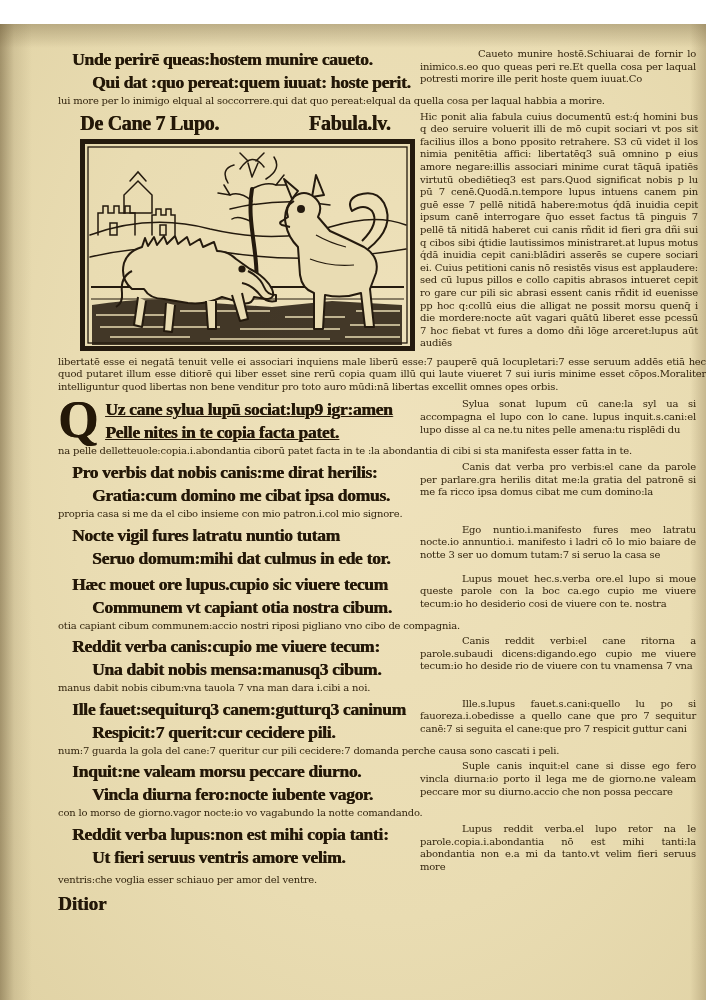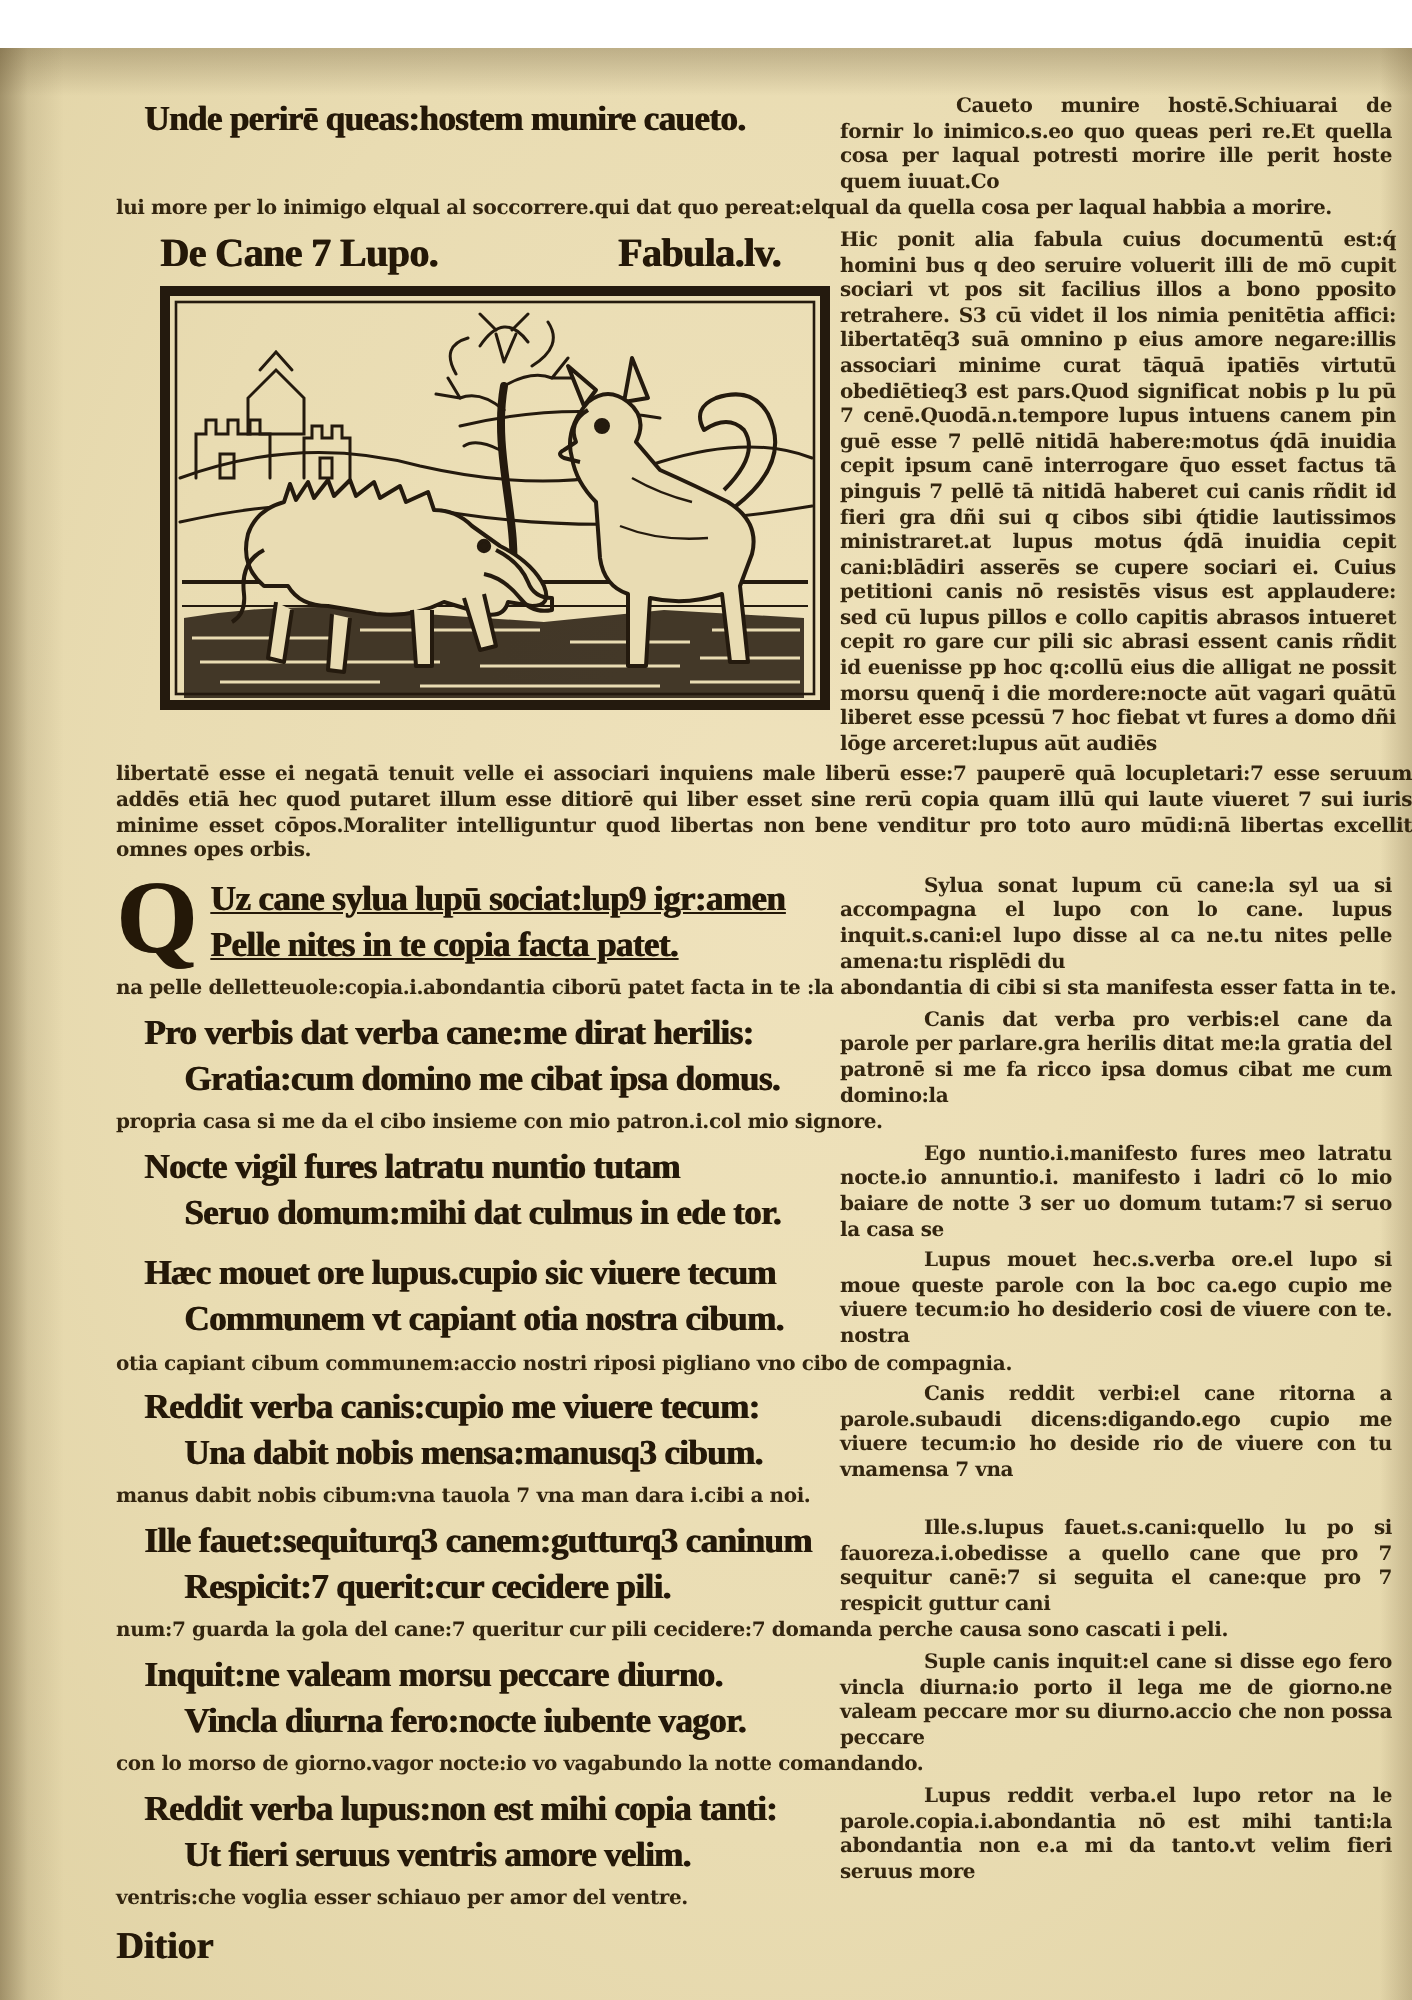--- a/index.html
+++ b/index.html
@@ -16,21 +16,21 @@
     margin-top: 24px;
   }
   .content{position:absolute;left:58px;top:24px;width:648px;}
   .row{display:flex;}
   .col-left{flex:0 0 362px;}
   .col-right{flex:0 0 280px;}
   .verse{font-weight:700;font-size:17.5px;line-height:23px;letter-spacing:-.3px;
          text-shadow:.5px 0 0 currentColor;color:#241808;}
   .verse .l1{white-space:nowrap;padding-left:14px;}
   .verse .l2{white-space:nowrap;padding-left:34px;}
-  .gloss{font-family:"DejaVu Serif", serif;font-weight:700;font-size:10px;
+  .gloss{font-family:"DejaVu Serif", serif;font-weight:400;font-size:10px;
          line-height:12.6px;letter-spacing:-.2px;color:#33250f;margin:0;}
   .rgloss{width:276px;text-align:justify;text-indent:42px;}
   .fgloss{width:100%;margin:1px 0 3px 0;}
   .hdr-gloss{text-indent:58px;}
   .title-row{display:flex;gap:90px;font-weight:700;font-size:20px;line-height:25px;
              letter-spacing:-.3px;text-shadow:.5px 0 0 currentColor;color:#241808;
              padding-left:22px;margin-bottom:3px;white-space:nowrap;}
   .commentary{width:278px;text-align:justify;}
   .moral{width:100%;text-align:justify;margin:3px 0 5px 0;}
   .sec{margin-top:3px;}
@@ -45,20 +45,21 @@
 </head>
 <body>
 
 <div class="page">
   <div class="content">
 
     <div class="row">
       <div class="col-left">
         <div class="verse">
           <div class="l1">Unde perirē queas:hostem munire caueto.</div>
+          <div class="l2">Qui dat :quo pereat:quem iuuat: hoste perit.</div>
         </div>
       </div>
       <div class="col-right">
         <p class="gloss rgloss hdr-gloss">Caueto munire hostē.Schiuarai de fornir lo inimico.s.eo quo queas peri re.Et quella cosa per laqual potresti morire ille perit hoste quem iuuat.Co</p>
       </div>
     </div>
     <p class="gloss fgloss">lui more per lo inimigo elqual al soccorrere.qui dat quo pereat:elqual da quella cosa per laqual habbia a morire.</p>
 
     <div class="row">
       <div class="col-left">
@@ -128,21 +129,21 @@
       </div>
       <div class="col-right">
         <p class="gloss rgloss">Sylua sonat lupum cū cane:la syl ua si accompagna el lupo con lo cane. lupus inquit.s.cani:el lupo disse al ca ne.tu nites pelle amena:tu risplēdi du</p>
       </div>
     </div>
     <p class="gloss fgloss">na pelle delletteuole:copia.i.abondantia ciborū patet facta in te :la abondantia di cibi si sta manifesta esser fatta in te.</p>
 
     <div class="row sec">
       <div class="col-left">
         <div class="verse">
-          <div class="l1">Pro verbis dat verba cane:me dirat herilis:</div>
+          <div class="l1">Pro verbis dat nobis canis:me dirat herilis:</div>
           <div class="l2">Gratia:cum domino me cibat ipsa domus.</div>
         </div>
       </div>
       <div class="col-right">
         <p class="gloss rgloss">Canis dat verba pro verbis:el cane da parole per parlare.gra herilis ditat me:la gratia del patronē si me fa ricco ipsa domus cibat me cum domino:la</p>
       </div>
     </div>
     <p class="gloss fgloss">propria casa si me da el cibo insieme con mio patron.i.col mio signore.</p>
 
     <div class="row sec">

